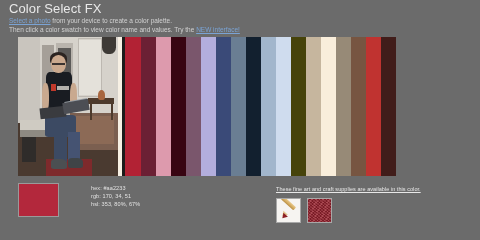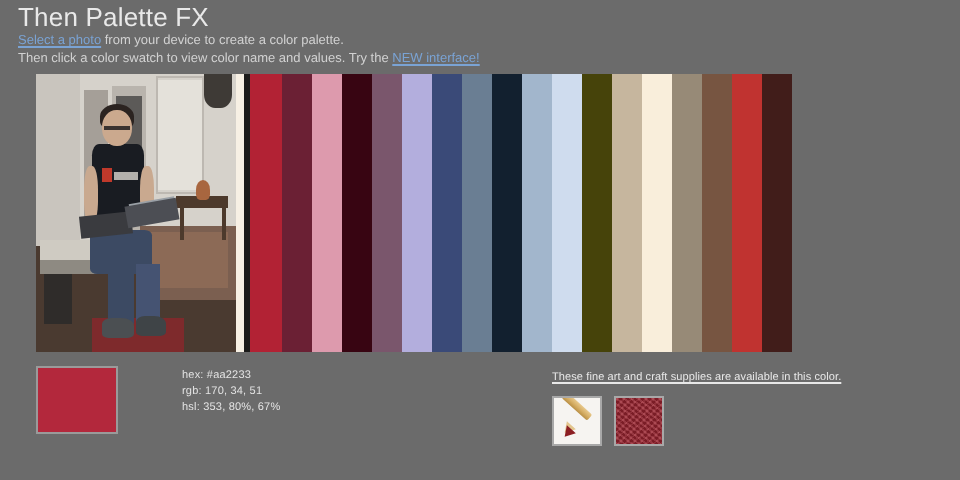--- a/index.html
+++ b/index.html
@@ -120,21 +120,21 @@
       repeating-linear-gradient(-42deg, rgba(255,255,255,.08) 0 1px, rgba(0,0,0,.10) 1px 2.4px),
       #9b2430;
   }
 </style>
 </head>
 <body>
 
 <div class="app">
 
   <div class="header">
-    <div class="title">Then Palette FX</div>
+    <div class="title">Color Select FX</div>
     <div class="subtitle">
       <div>
         <span class="link">Select a photo</span><span> from your device to create a color palette.</span>
       </div>
       <div>
         <span>Then click a color swatch to view color name and values. Try the </span><span class="link">NEW interface!</span>
       </div>
     </div>
   </div>
 

